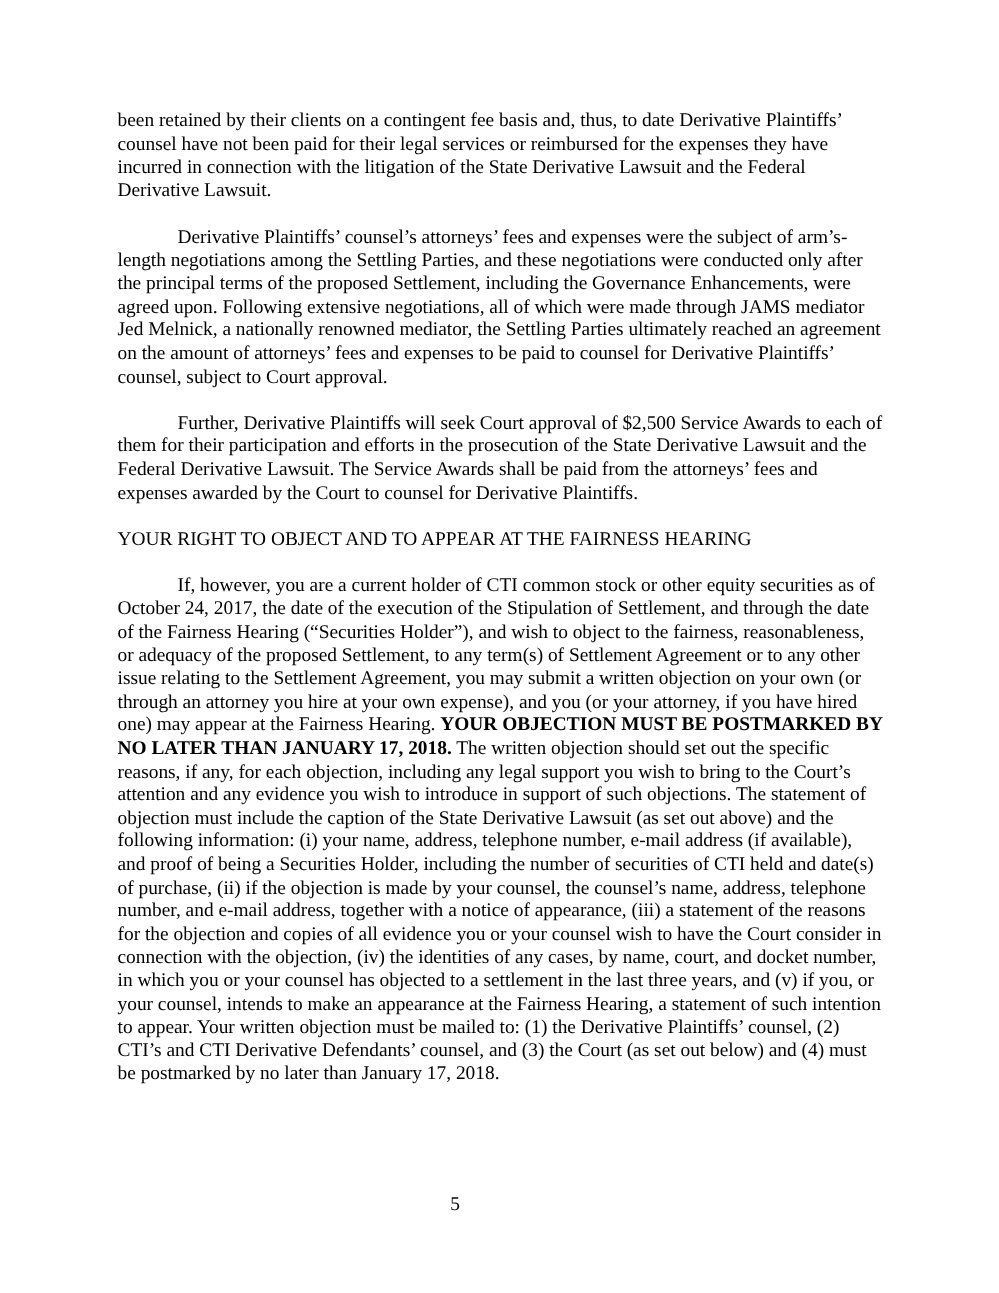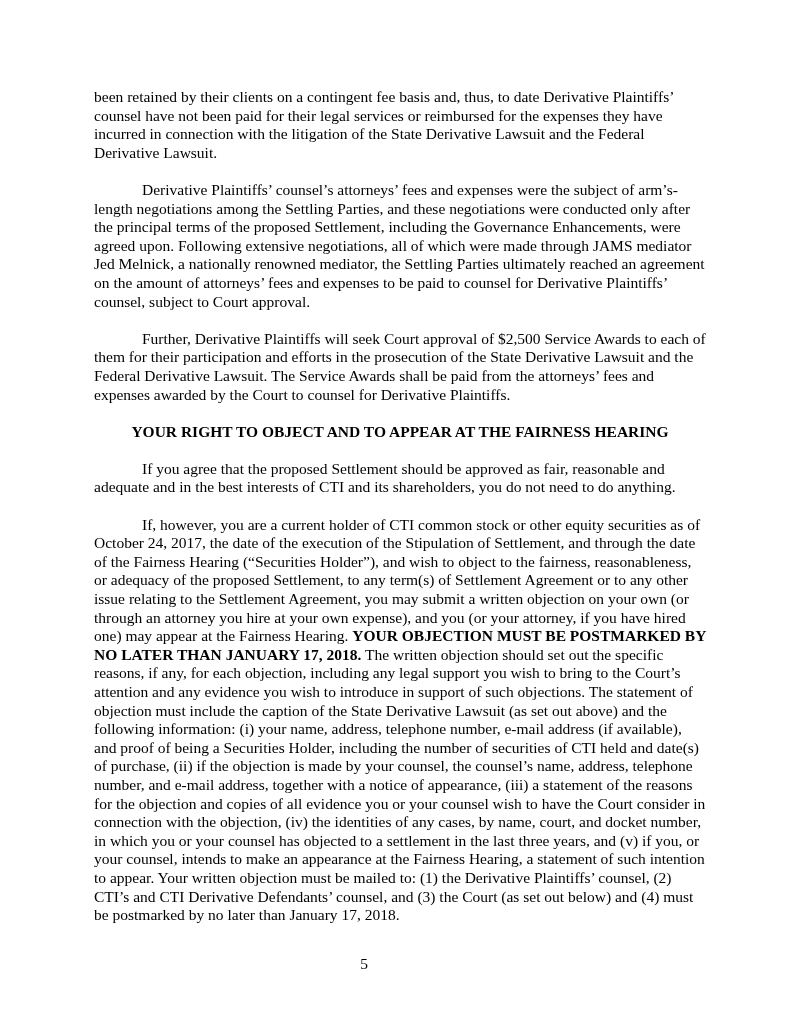--- a/index.html
+++ b/index.html
@@ -28,22 +28,22 @@
   .para {
     margin: 0 0 18.6px 0;
   }
   .para.indent {
     text-indent: 48px;
     font-family: Liberation Serif, serif;
   }
   .heading {
     margin: 0 0 18.6px 0;
     font-size: 15.5px;
-    font-weight: bold;
-    text-align: center;
+    font-weight: normal;
+    text-align: left;
     line-height: 18.6px;
   }
   .bold-inline {
     font-weight: bold;
   }
   .page-number {
     position: absolute;
     left: 0;
     right: 0;
     top: 955px;
@@ -58,20 +58,19 @@
   <main class="content">
 
     <p class="para">been retained by their clients on a contingent fee basis and, thus, to date Derivative Plaintiffs’ counsel have not been paid for their legal services or reimbursed for the expenses they have incurred in connection with the litigation of the State Derivative Lawsuit and the Federal Derivative Lawsuit.</p>
 
     <p class="para indent">Derivative Plaintiffs’ counsel’s attorneys’ fees and expenses were the subject of arm’s-length negotiations among the Settling Parties, and these negotiations were conducted only after the principal terms of the proposed Settlement, including the Governance Enhancements, were agreed upon.  Following extensive negotiations, all of which were made through JAMS mediator Jed Melnick, a nationally renowned mediator, the Settling Parties ultimately reached an agreement on the amount of attorneys’ fees and expenses to be paid to counsel for Derivative Plaintiffs’ counsel, subject to Court approval.</p>
 
     <p class="para indent">Further, Derivative Plaintiffs will seek Court approval of $2,500 Service Awards to each of them for their participation and efforts in the prosecution of the State Derivative Lawsuit and the Federal Derivative Lawsuit.  The Service Awards shall be paid from the attorneys’ fees and expenses awarded by the Court to counsel for Derivative Plaintiffs.</p>
 
     <h2 class="heading">YOUR RIGHT TO OBJECT AND TO APPEAR AT THE FAIRNESS HEARING</h2>
 
-    <p class="para indent">If you agree that the proposed Settlement should be approved as fair, reasonable and adequate and in the best interests of CTI and its shareholders, you do not need to do anything.</p>
 
     <p class="para indent"><span>If, however, you are a current holder of CTI common stock or other equity securities as of October 24, 2017, the date of the execution of the Stipulation of Settlement, and through the date of the Fairness Hearing (“Securities Holder”), and wish to object to the fairness, reasonableness, or adequacy of the proposed Settlement, to any term(s) of Settlement Agreement or to any other issue relating to the Settlement Agreement, you may submit a written objection on your own (or through an attorney you hire at your own expense), and you (or your attorney, if you have hired one) may appear at the Fairness Hearing.  </span><strong class="bold-inline">YOUR OBJECTION MUST BE POSTMARKED BY NO LATER THAN JANUARY 17, 2018.</strong><span>  The written objection should set out the specific reasons, if any, for each objection, including any legal support you wish to bring to the Court’s attention and any evidence you wish to introduce in support of such objections. The statement of objection must include the caption of the State Derivative Lawsuit (as set out above) and the following information:  (i) your name, address, telephone number, e-mail address (if available), and proof of being a Securities Holder, including the number of securities of CTI held and date(s) of purchase, (ii) if the objection is made by your counsel, the counsel’s name, address, telephone number, and e-mail address, together with a notice of appearance, (iii) a statement of the reasons for the objection and copies of all evidence you or your counsel wish to have the Court consider in connection with the objection, (iv) the identities of any cases, by name, court, and docket number, in which you or your counsel has objected to a settlement in the last three years, and (v) if you, or your counsel, intends to make an appearance at the Fairness Hearing, a statement of such intention to appear. Your written objection must be mailed to: (1) the Derivative Plaintiffs’ counsel, (2) CTI’s and CTI Derivative Defendants’ counsel, and (3) the Court (as set out below) and (4) must be postmarked by no later than January 17, 2018.</span></p>
 
   </main>
 
   <footer class="page-number">5</footer>
 </div>
 
 </body></html>

